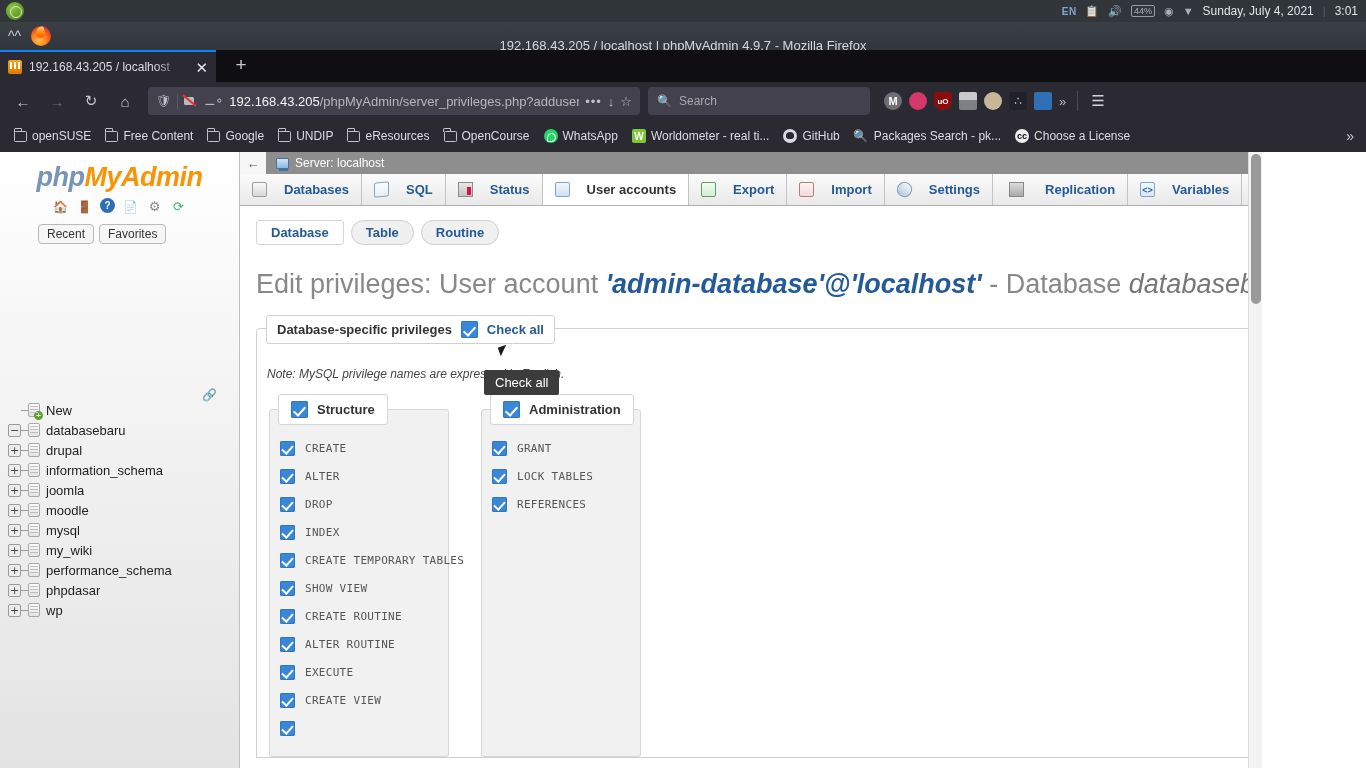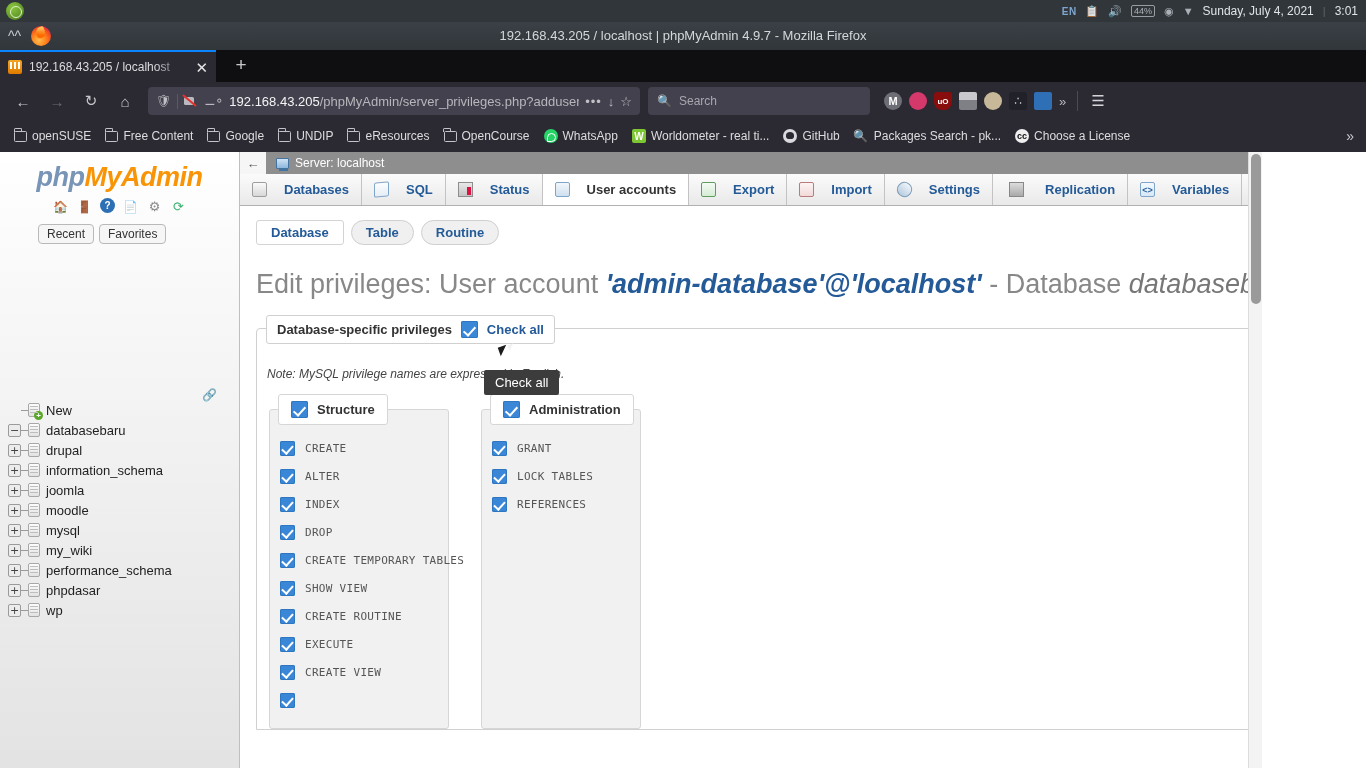--- a/index.html
+++ b/index.html
@@ -46,21 +46,21 @@
     width:20px;height:20px;border-radius:50%;
     background:radial-gradient(circle at 40% 72%, #ffbd4f 0%, #ff8a1f 33%, #f5511d 62%, #b5007f 96%);
     position:relative; margin-left:10px;
   }
   .ff-logo::before{
     content:""; position:absolute; left:5px; top:1px; width:9px; height:11px;
     background:linear-gradient(200deg,#ffd86b,#ff6a00 70%);
     border-radius:60% 20% 50% 40%; transform:rotate(-18deg);
   }
   .win-title{
-    position:absolute; left:0; top:22px; width:1366px; height:28px;
+    position:absolute; left:0; top:32px; width:1366px; height:28px;
     line-height:28px; text-align:center; color:#d4d8db; font-size:13px;
     pointer-events:none;
   }
 
   
   .ff{ position:absolute; top:50px; left:0; width:1366px; height:102px; background:#1c1b22; }
 
   .tabstrip{ position:relative; height:32px; background:#0f0f12; }
   .tab{
     position:absolute; left:0; top:0; width:216px; height:32px;
@@ -635,37 +635,41 @@
             <div class="priv">
                 <span class="cb"></span>
                 <span>CREATE</span>
               </div>
             <div class="priv">
                 <span class="cb"></span>
                 <span>ALTER</span>
               </div>
             <div class="priv">
                 <span class="cb"></span>
+                <span>DROP</span>
+              </div>
+            <div class="priv">
+                <span class="cb"></span>
                 <span>INDEX</span>
               </div>
             <div class="priv">
                 <span class="cb"></span>
-                <span>DROP</span>
-              </div>
-            <div class="priv">
-                <span class="cb"></span>
                 <span>CREATE TEMPORARY TABLES</span>
               </div>
             <div class="priv">
                 <span class="cb"></span>
                 <span>SHOW VIEW</span>
               </div>
             <div class="priv">
                 <span class="cb"></span>
                 <span>CREATE ROUTINE</span>
+              </div>
+            <div class="priv">
+                <span class="cb"></span>
+                <span>ALTER ROUTINE</span>
               </div>
             <div class="priv">
                 <span class="cb"></span>
                 <span>EXECUTE</span>
               </div>
             <div class="priv">
                 <span class="cb"></span>
                 <span>CREATE VIEW</span>
               </div>
             <div class="priv">

